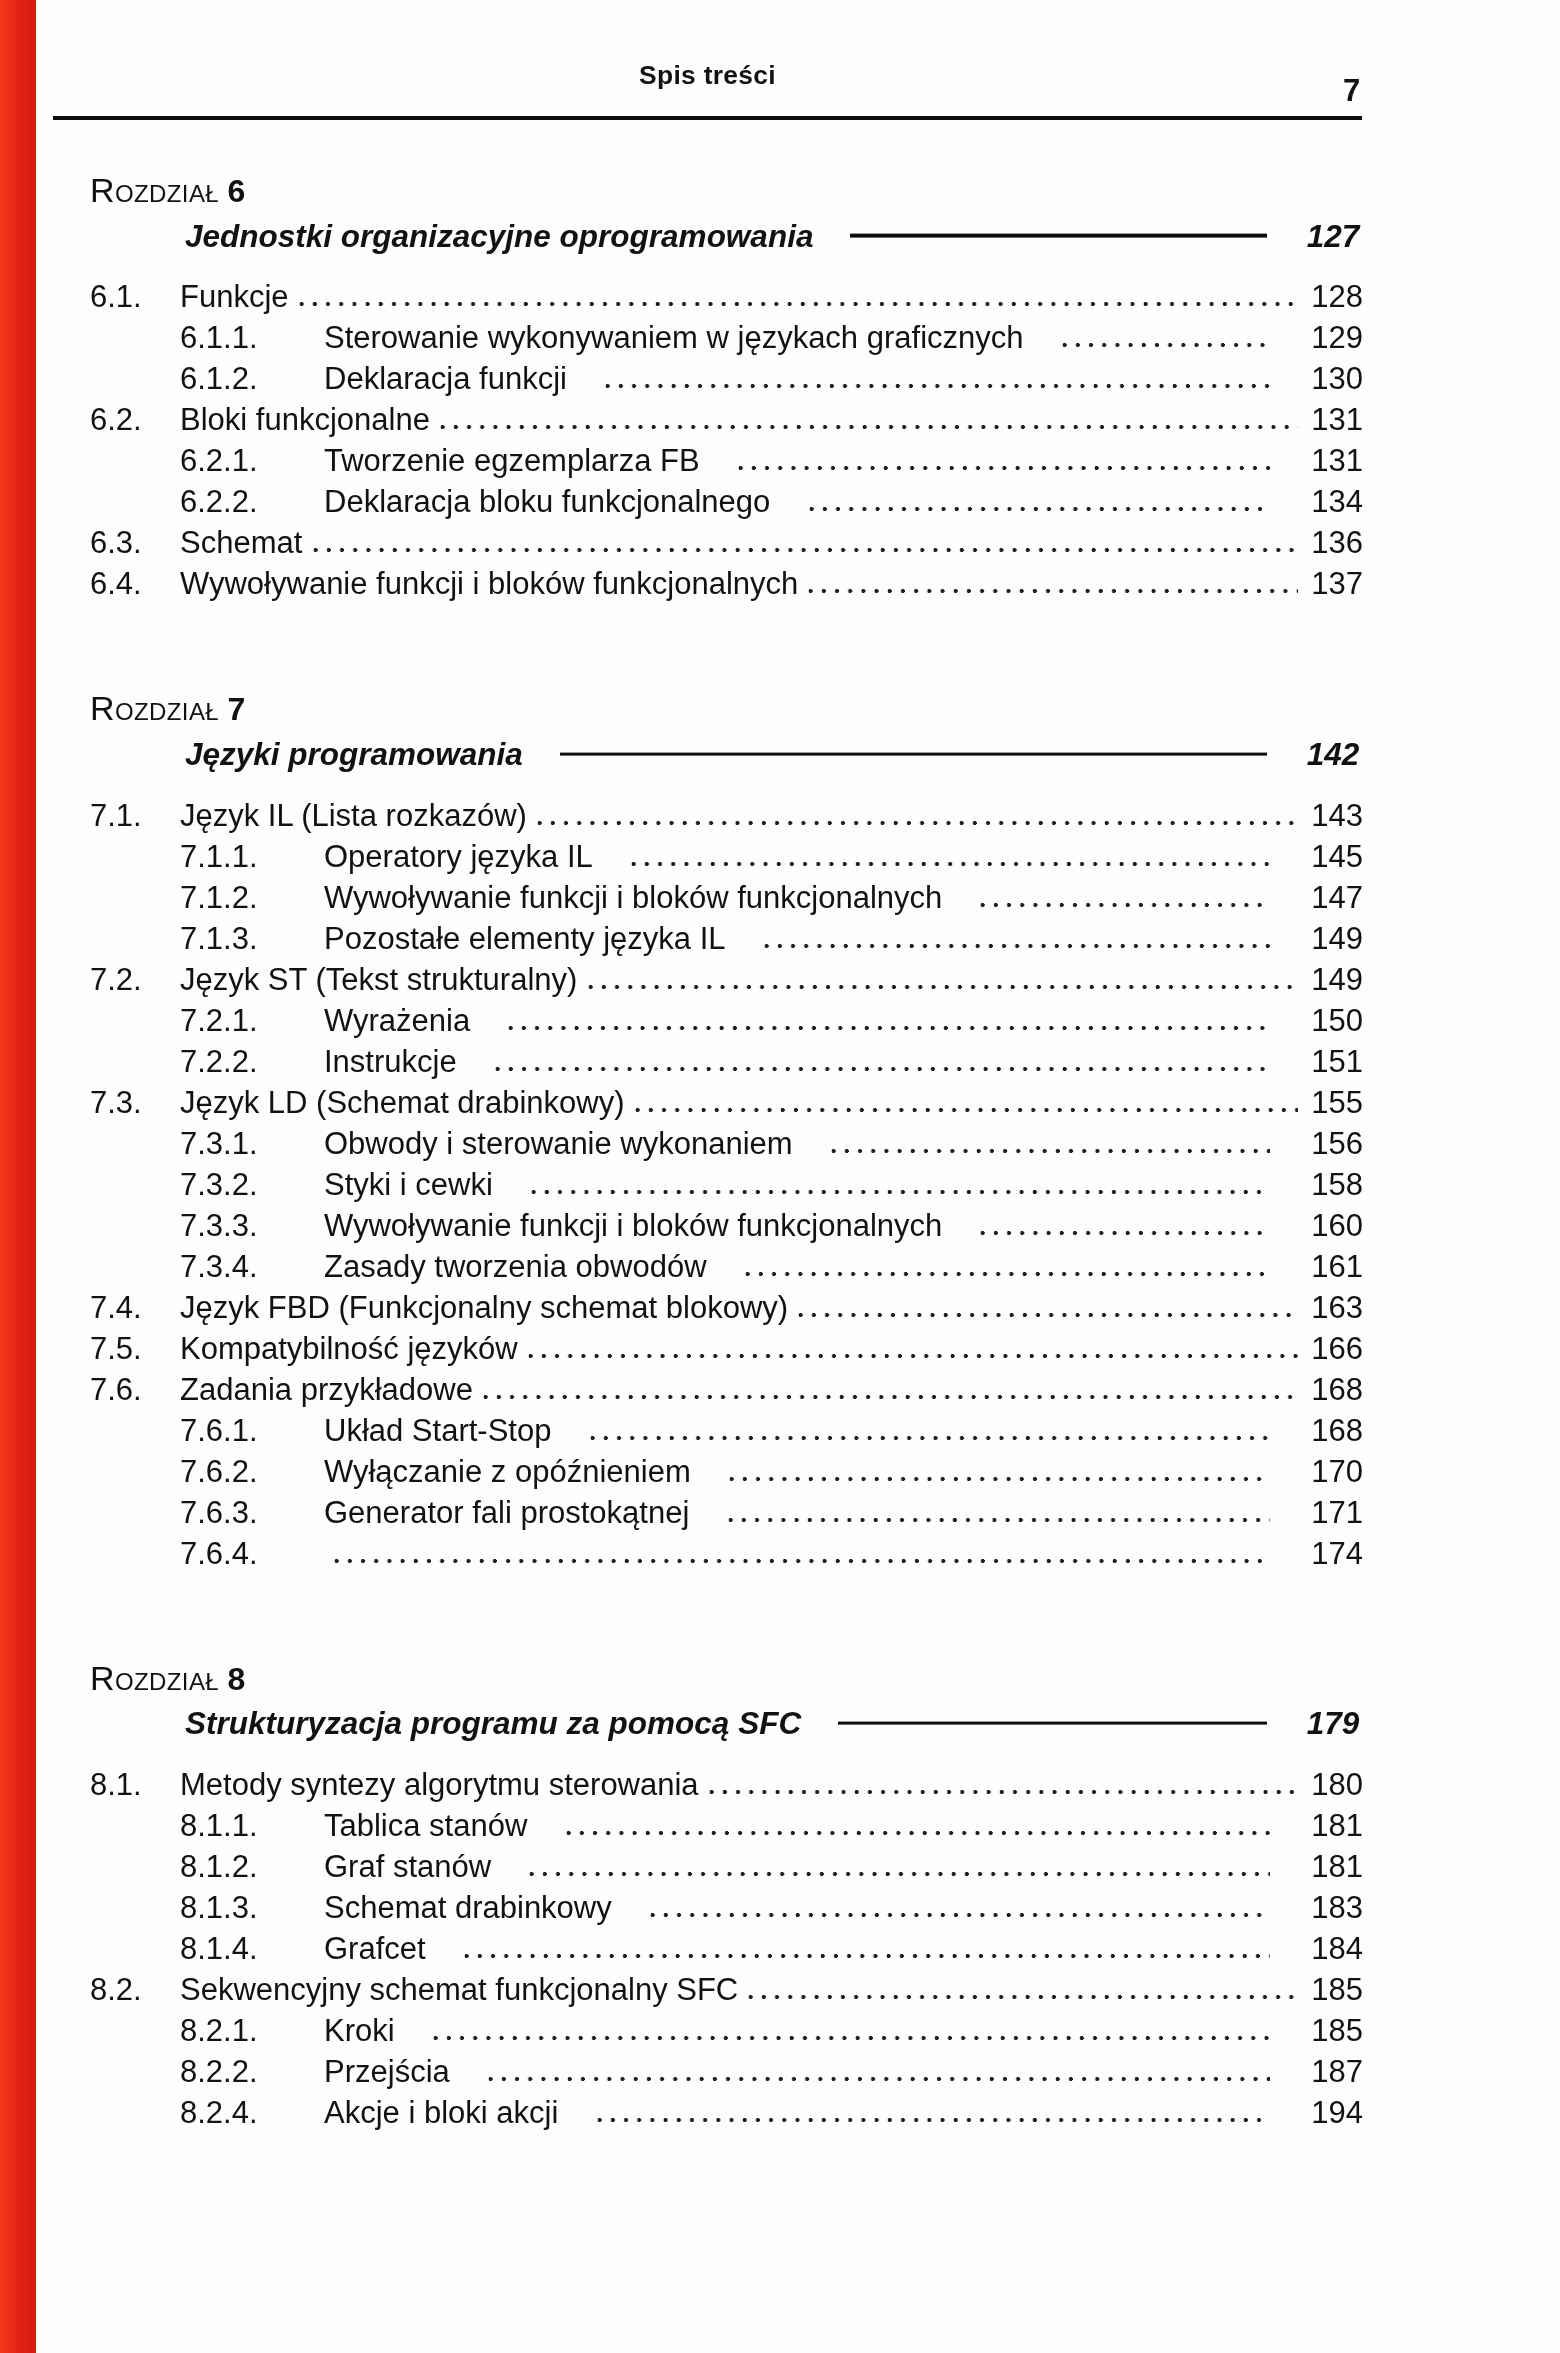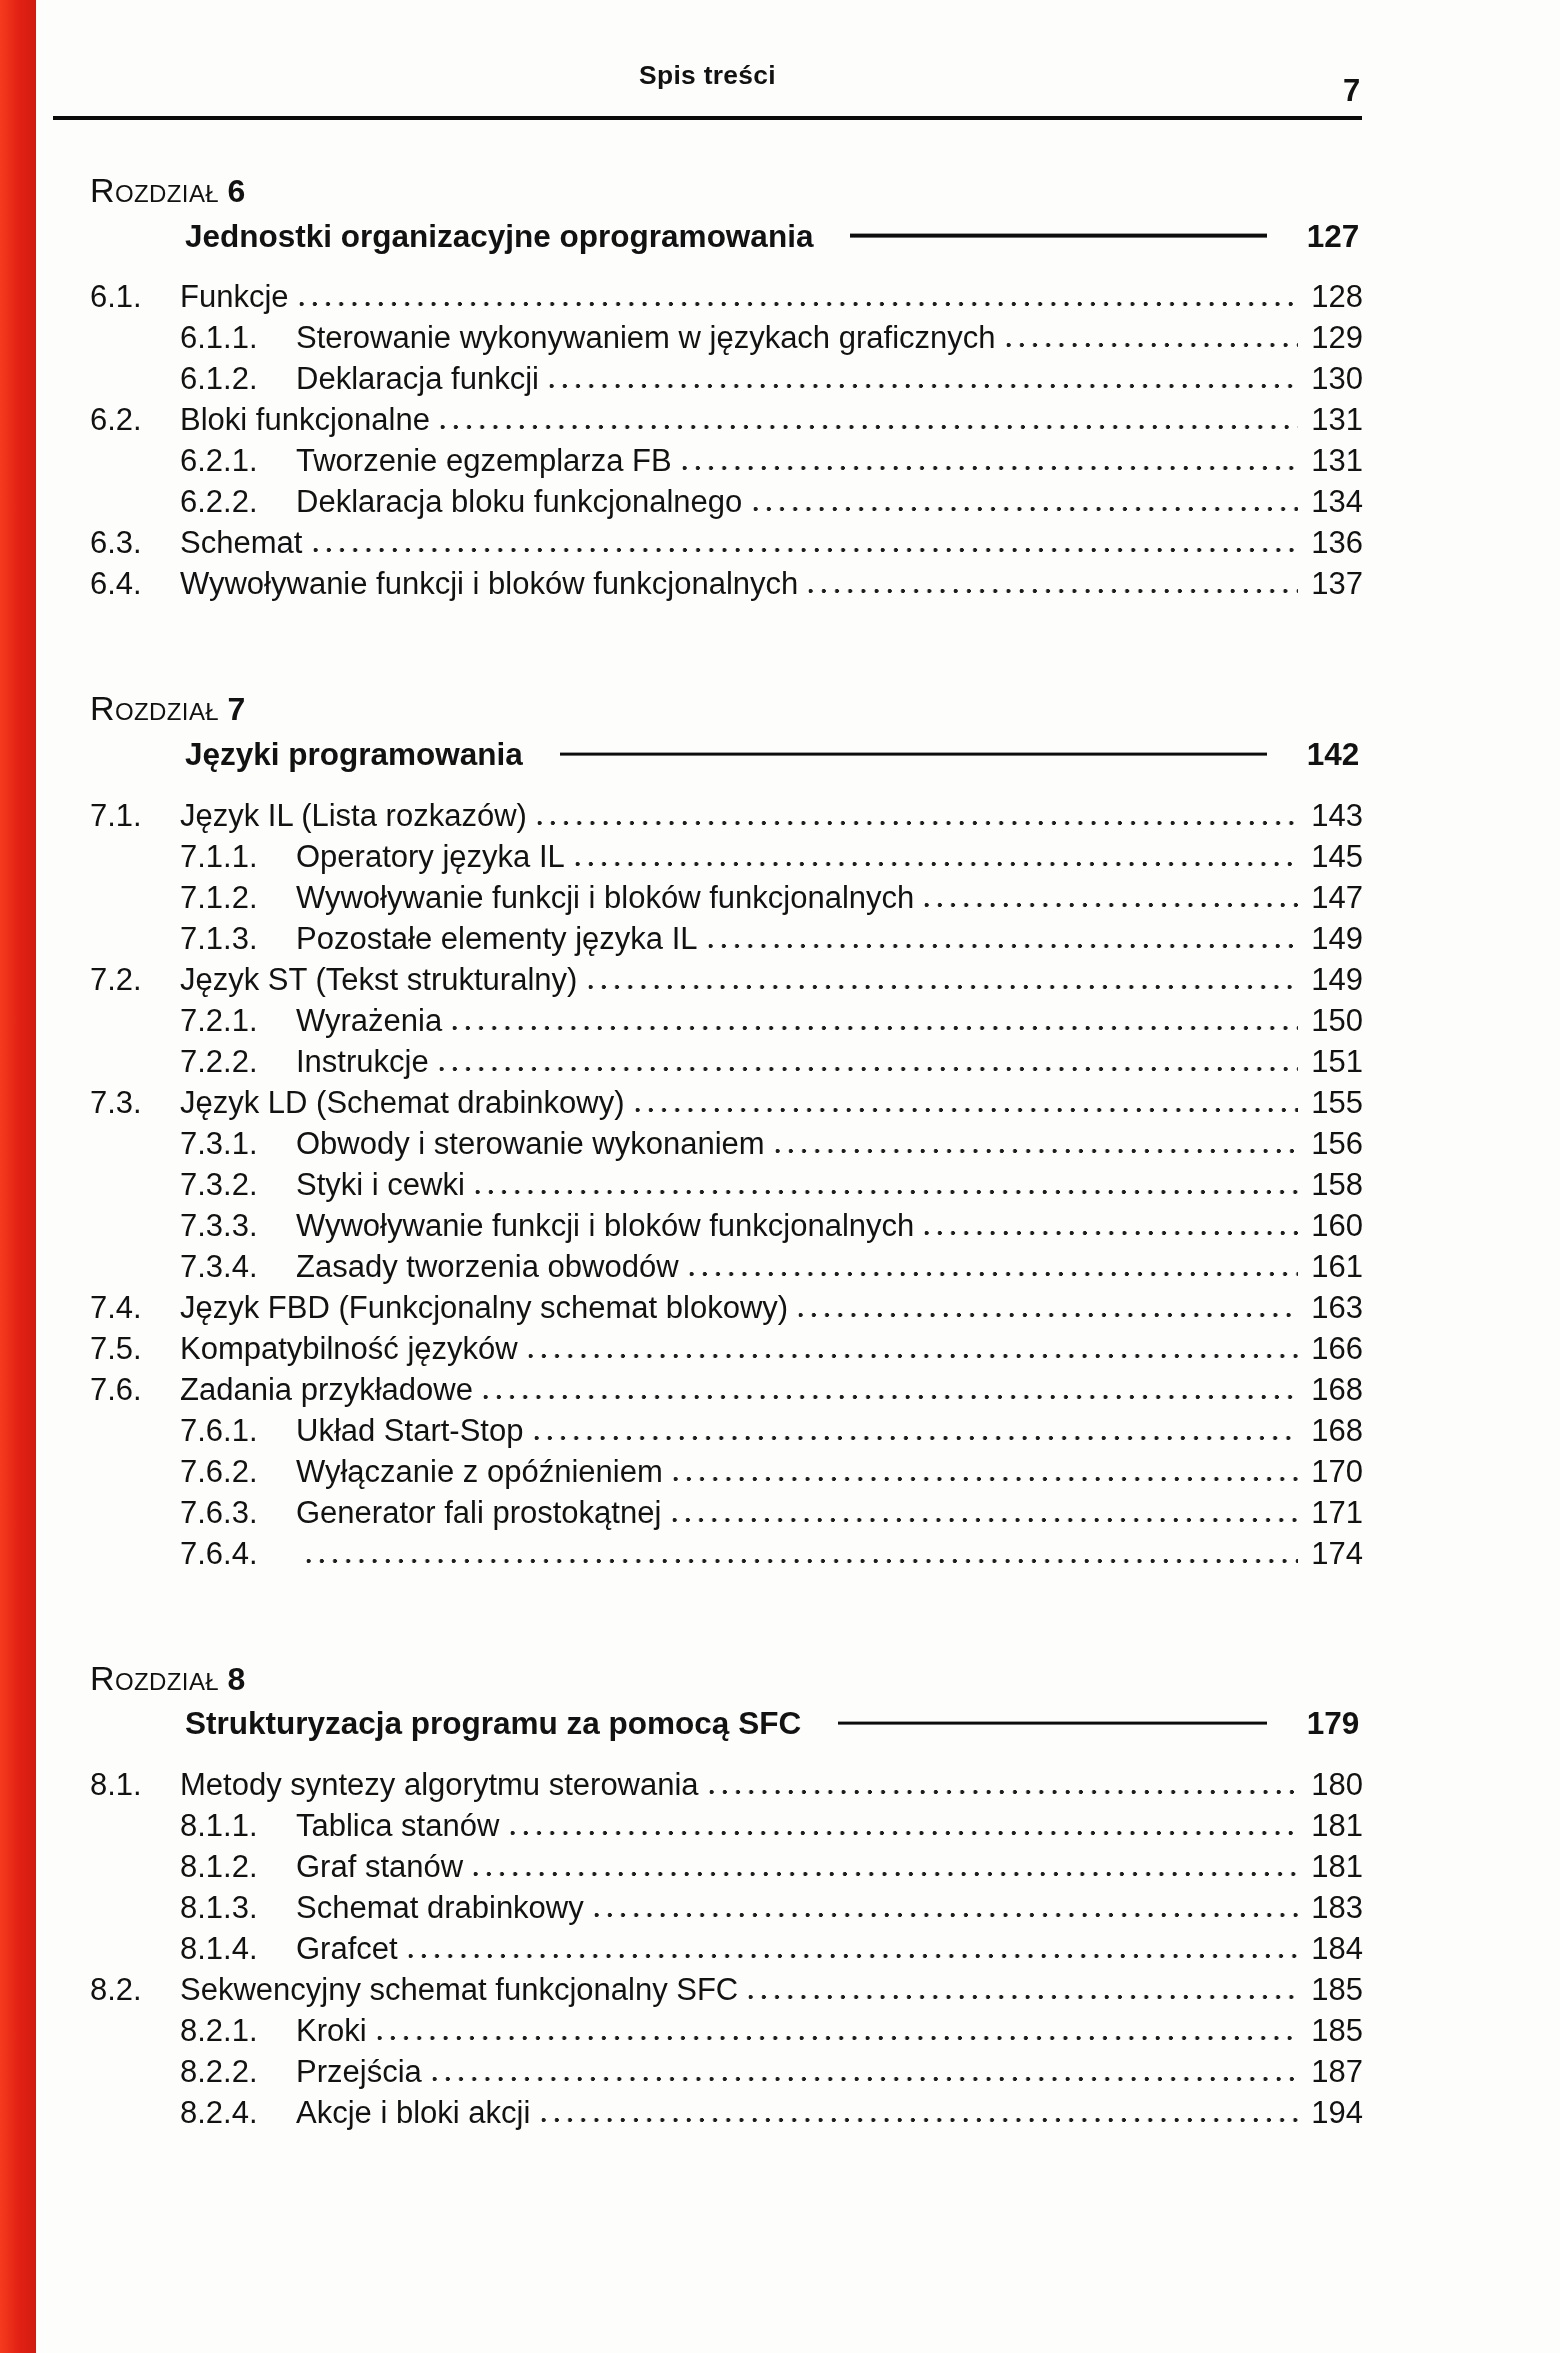--- a/index.html
+++ b/index.html
@@ -69,20 +69,21 @@
   }
 
   .chapter-title-row {
     display: flex;
     align-items: baseline;
     padding-left: 95px;
     margin-top: 5.1px;
     font-size: 31.5px;
     font-weight: bold;
     line-height: 1.25;
+    font-style: italic;
   }
   .chapter-title { white-space: nowrap; }
   .chapter-rule {
     flex: 1 1 34px;
     height: 3.4px;
     background: #0d0d0d;
     margin: 0 36px 0 37px;
     transform: translateY(-9.4px);
   }
   .chapter-page {
@@ -93,21 +94,21 @@
   .chapter-entries { margin-top: 20.4px; }
 
   .toc-row {
     display: flex;
     align-items: baseline;
     font-size: 31px;
     line-height: 41px;
   }
   .toc-row .num { flex: 0 0 auto; }
   .lvl1 .num { width: 90px; }
-  .lvl2 { padding-left: 90px; }
+  .lvl2 { padding-left: 90px; gap: 28px; }
   .lvl2 .num { width: 116px; }
   .toc-row .title {
     flex: 0 1 auto;
     white-space: nowrap;
   }
   .leader {
     flex: 1 1 17px;
     height: 6px;
     margin: 0 13.6px 0 10.2px;
     background-image: radial-gradient(circle at 2.6px 3px, #1d1d1d 1.8px, transparent 2.3px);

